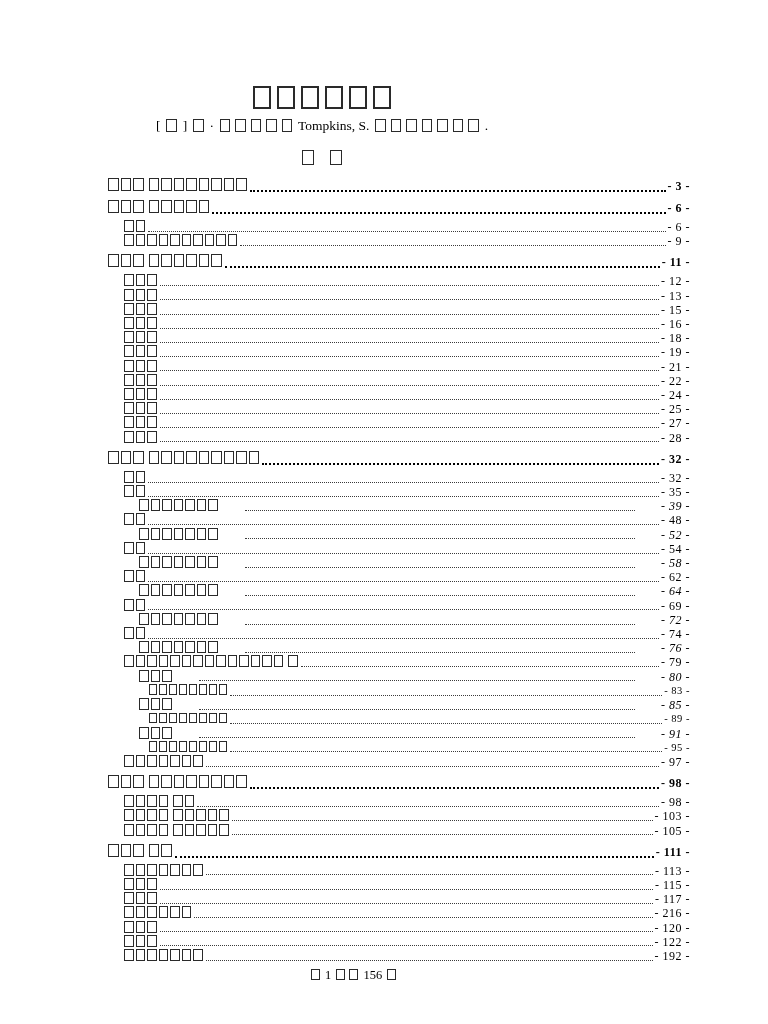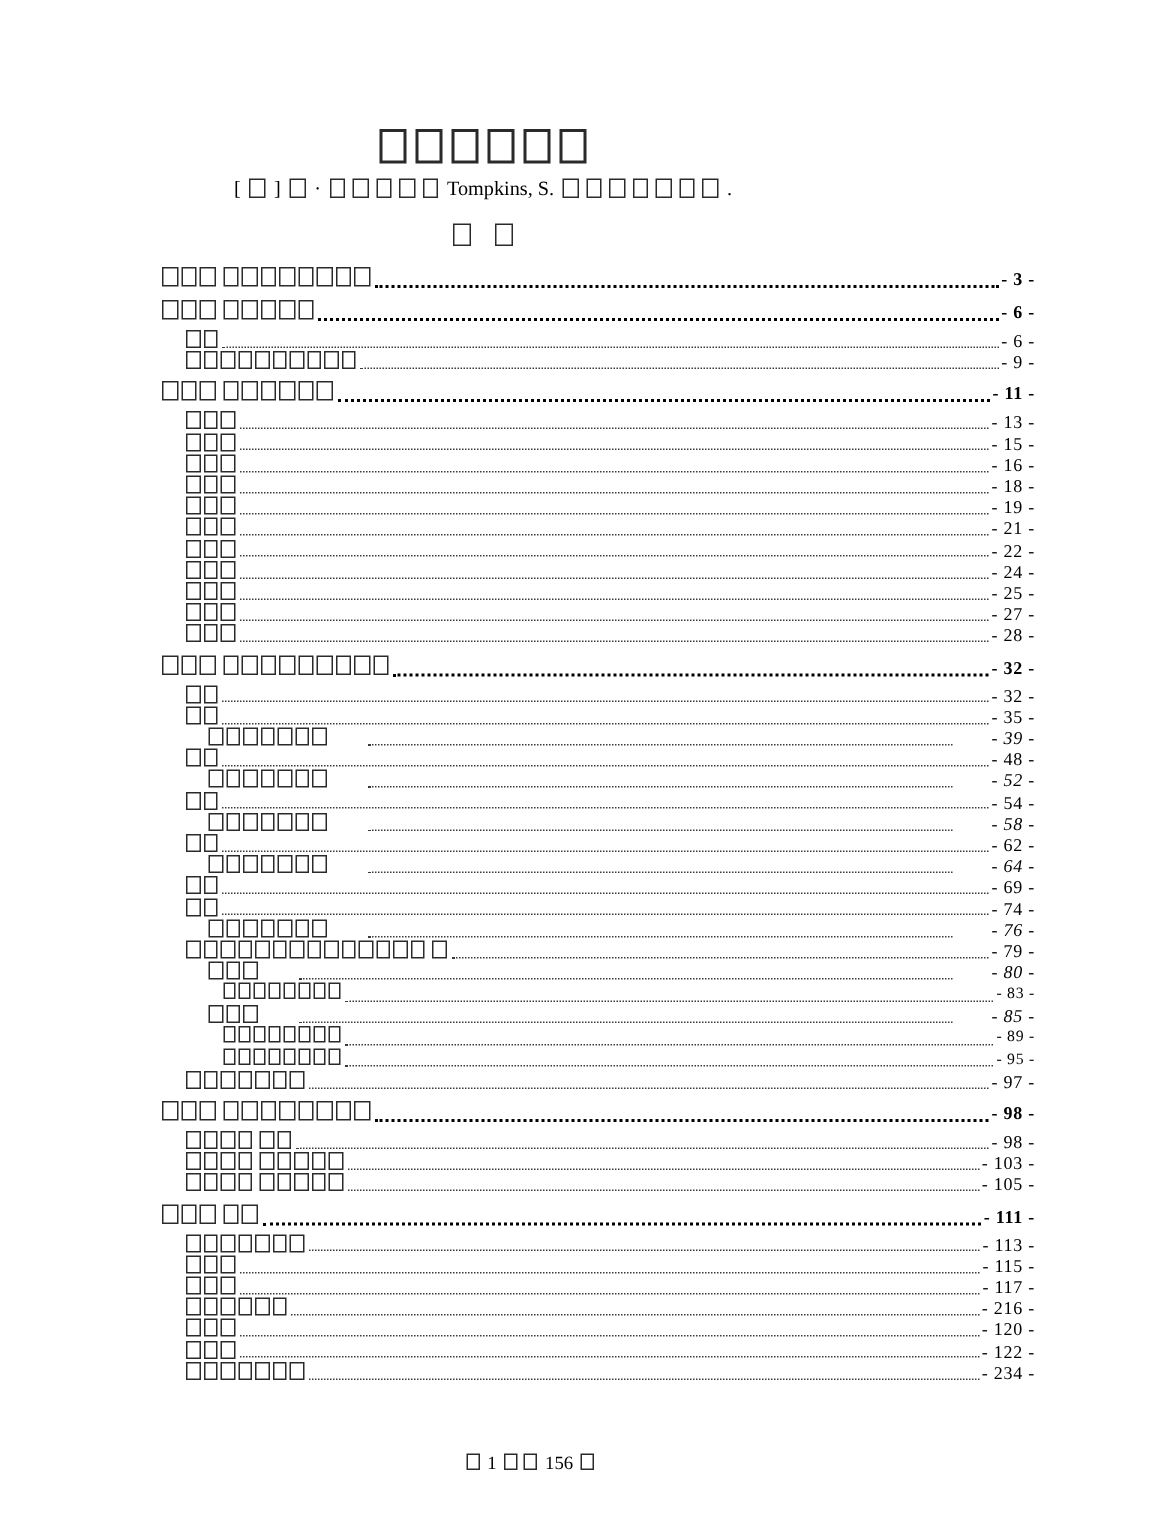--- a/index.html
+++ b/index.html
@@ -99,20 +99,25 @@
       <span class="toc-page">- 9 -</span>
     </div>
     <div class="toc-row lvl1">
       <span class="toc-label"><span class="bx"></span><span class="bx"></span><span class="bx"></span> <span class="bx"></span><span class="bx"></span><span class="bx"></span><span class="bx"></span><span class="bx"></span><span class="bx"></span></span>
       <span class="leader"></span>
       <span class="toc-page">- 11 -</span>
     </div>
     <div class="toc-row lvl2">
       <span class="toc-label"><span class="bx"></span><span class="bx"></span><span class="bx"></span></span>
       <span class="leader"></span>
+      <span class="toc-page">- 12 -</span>
+    </div>
+    <div class="toc-row lvl2">
+      <span class="toc-label"><span class="bx"></span><span class="bx"></span><span class="bx"></span></span>
+      <span class="leader"></span>
       <span class="toc-page">- 13 -</span>
     </div>
     <div class="toc-row lvl2">
       <span class="toc-label"><span class="bx"></span><span class="bx"></span><span class="bx"></span></span>
       <span class="leader"></span>
       <span class="toc-page">- 15 -</span>
     </div>
     <div class="toc-row lvl2">
       <span class="toc-label"><span class="bx"></span><span class="bx"></span><span class="bx"></span></span>
       <span class="leader"></span>
@@ -205,20 +210,25 @@
     </div>
     <div class="toc-row lvl3 pg-italic">
       <span class="toc-label"><span class="bx"></span><span class="bx"></span><span class="bx"></span><span class="bx"></span><span class="bx"></span><span class="bx"></span><span class="bx"></span></span>
       <span class="leader"></span>
       <span class="toc-page">- 64 -</span>
     </div>
     <div class="toc-row lvl2">
       <span class="toc-label"><span class="bx"></span><span class="bx"></span></span>
       <span class="leader"></span>
       <span class="toc-page">- 69 -</span>
+    </div>
+    <div class="toc-row lvl3 pg-italic">
+      <span class="toc-label"><span class="bx"></span><span class="bx"></span><span class="bx"></span><span class="bx"></span><span class="bx"></span><span class="bx"></span><span class="bx"></span></span>
+      <span class="leader"></span>
+      <span class="toc-page">- 72 -</span>
     </div>
     <div class="toc-row lvl2">
       <span class="toc-label"><span class="bx"></span><span class="bx"></span></span>
       <span class="leader"></span>
       <span class="toc-page">- 74 -</span>
     </div>
     <div class="toc-row lvl3 pg-italic">
       <span class="toc-label"><span class="bx"></span><span class="bx"></span><span class="bx"></span><span class="bx"></span><span class="bx"></span><span class="bx"></span><span class="bx"></span></span>
       <span class="leader"></span>
       <span class="toc-page">- 76 -</span>
@@ -241,20 +251,25 @@
     <div class="toc-row lvl3 pg-italic">
       <span class="toc-label"><span class="bx"></span><span class="bx"></span><span class="bx"></span></span>
       <span class="leader"></span>
       <span class="toc-page">- 85 -</span>
     </div>
     <div class="toc-row lvl4 pg-small">
       <span class="toc-label"><span class="bx"></span><span class="bx"></span><span class="bx"></span><span class="bx"></span><span class="bx"></span><span class="bx"></span><span class="bx"></span><span class="bx"></span></span>
       <span class="leader"></span>
       <span class="toc-page">- 89 -</span>
     </div>
+    <div class="toc-row lvl3 pg-italic">
+      <span class="toc-label"><span class="bx"></span><span class="bx"></span><span class="bx"></span></span>
+      <span class="leader"></span>
+      <span class="toc-page">- 91 -</span>
+    </div>
     <div class="toc-row lvl4 pg-small">
       <span class="toc-label"><span class="bx"></span><span class="bx"></span><span class="bx"></span><span class="bx"></span><span class="bx"></span><span class="bx"></span><span class="bx"></span><span class="bx"></span></span>
       <span class="leader"></span>
       <span class="toc-page">- 95 -</span>
     </div>
     <div class="toc-row lvl2">
       <span class="toc-label"><span class="bx"></span><span class="bx"></span><span class="bx"></span><span class="bx"></span><span class="bx"></span><span class="bx"></span><span class="bx"></span></span>
       <span class="leader"></span>
       <span class="toc-page">- 97 -</span>
     </div>
@@ -309,17 +324,17 @@
       <span class="toc-page">- 120 -</span>
     </div>
     <div class="toc-row lvl2">
       <span class="toc-label"><span class="bx"></span><span class="bx"></span><span class="bx"></span></span>
       <span class="leader"></span>
       <span class="toc-page">- 122 -</span>
     </div>
     <div class="toc-row lvl2">
       <span class="toc-label"><span class="bx"></span><span class="bx"></span><span class="bx"></span><span class="bx"></span><span class="bx"></span><span class="bx"></span><span class="bx"></span></span>
       <span class="leader"></span>
-      <span class="toc-page">- 234 -</span>
+      <span class="toc-page">- 192 -</span>
     </div>
   </div>
 
 <div class="doc-footer"><span class="bx"></span> 1 <span class="bx"></span><span class="bx"></span> 156 <span class="bx"></span></div>
 
 </body></html>

